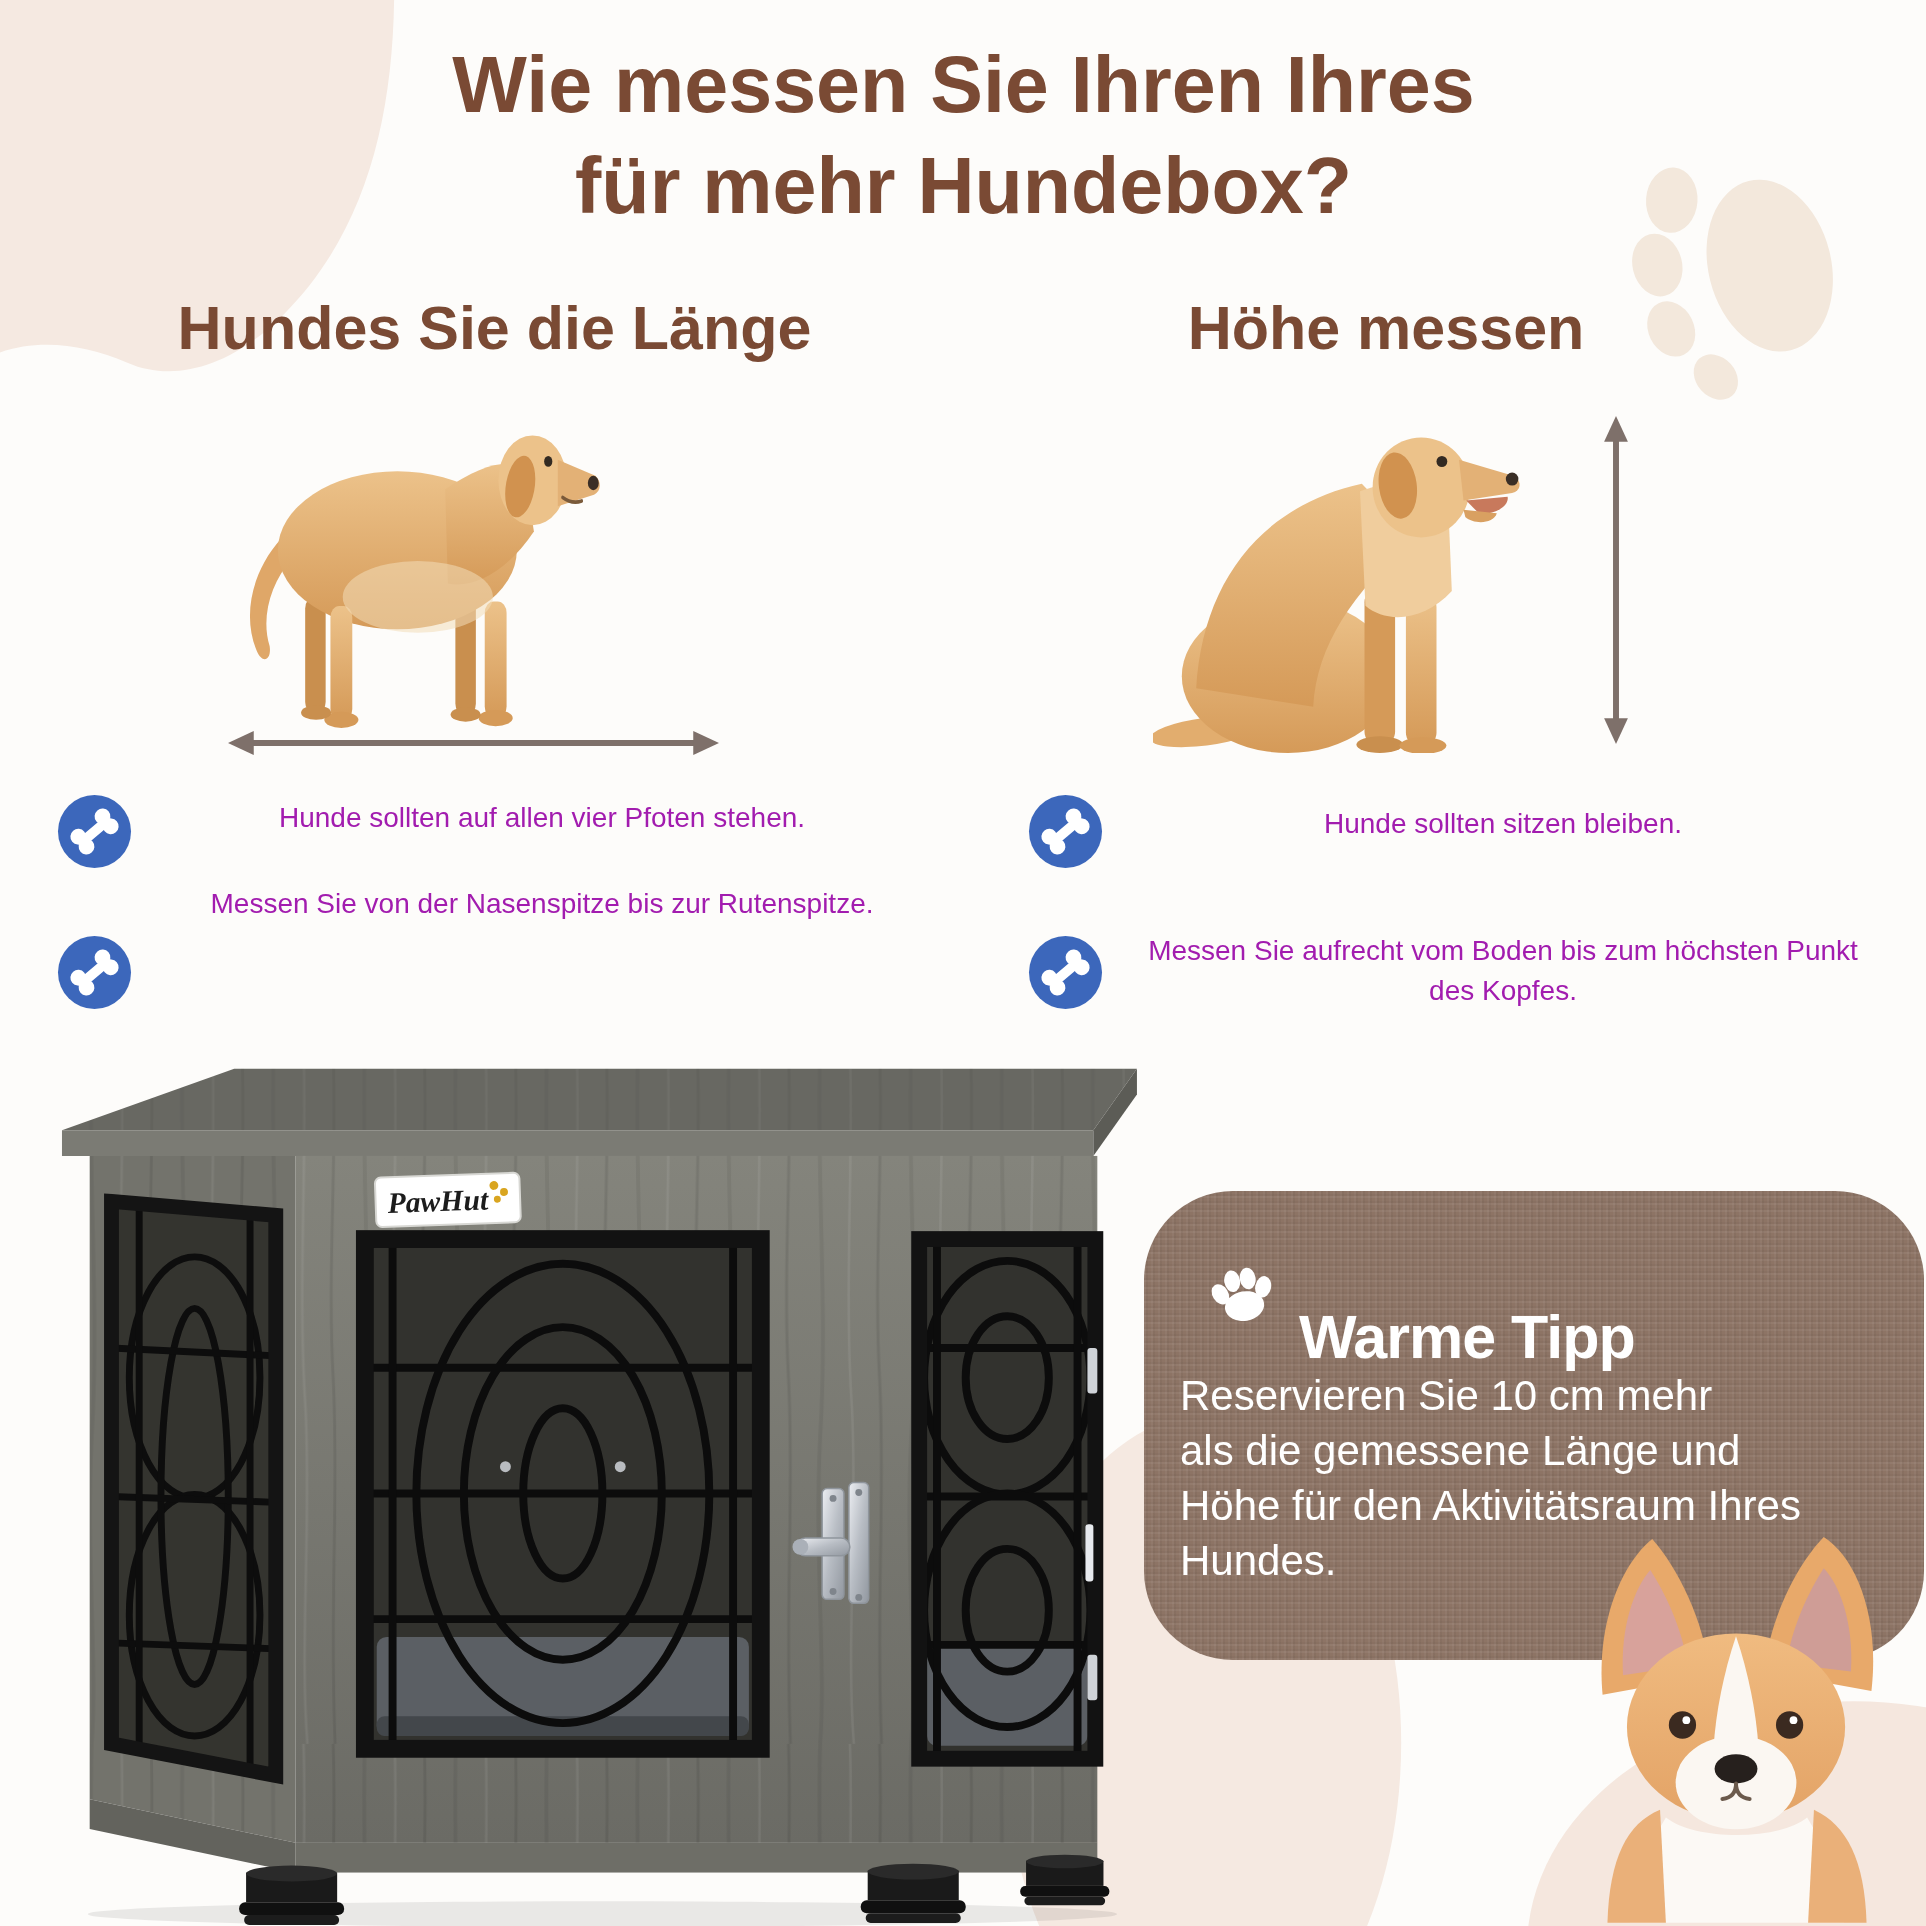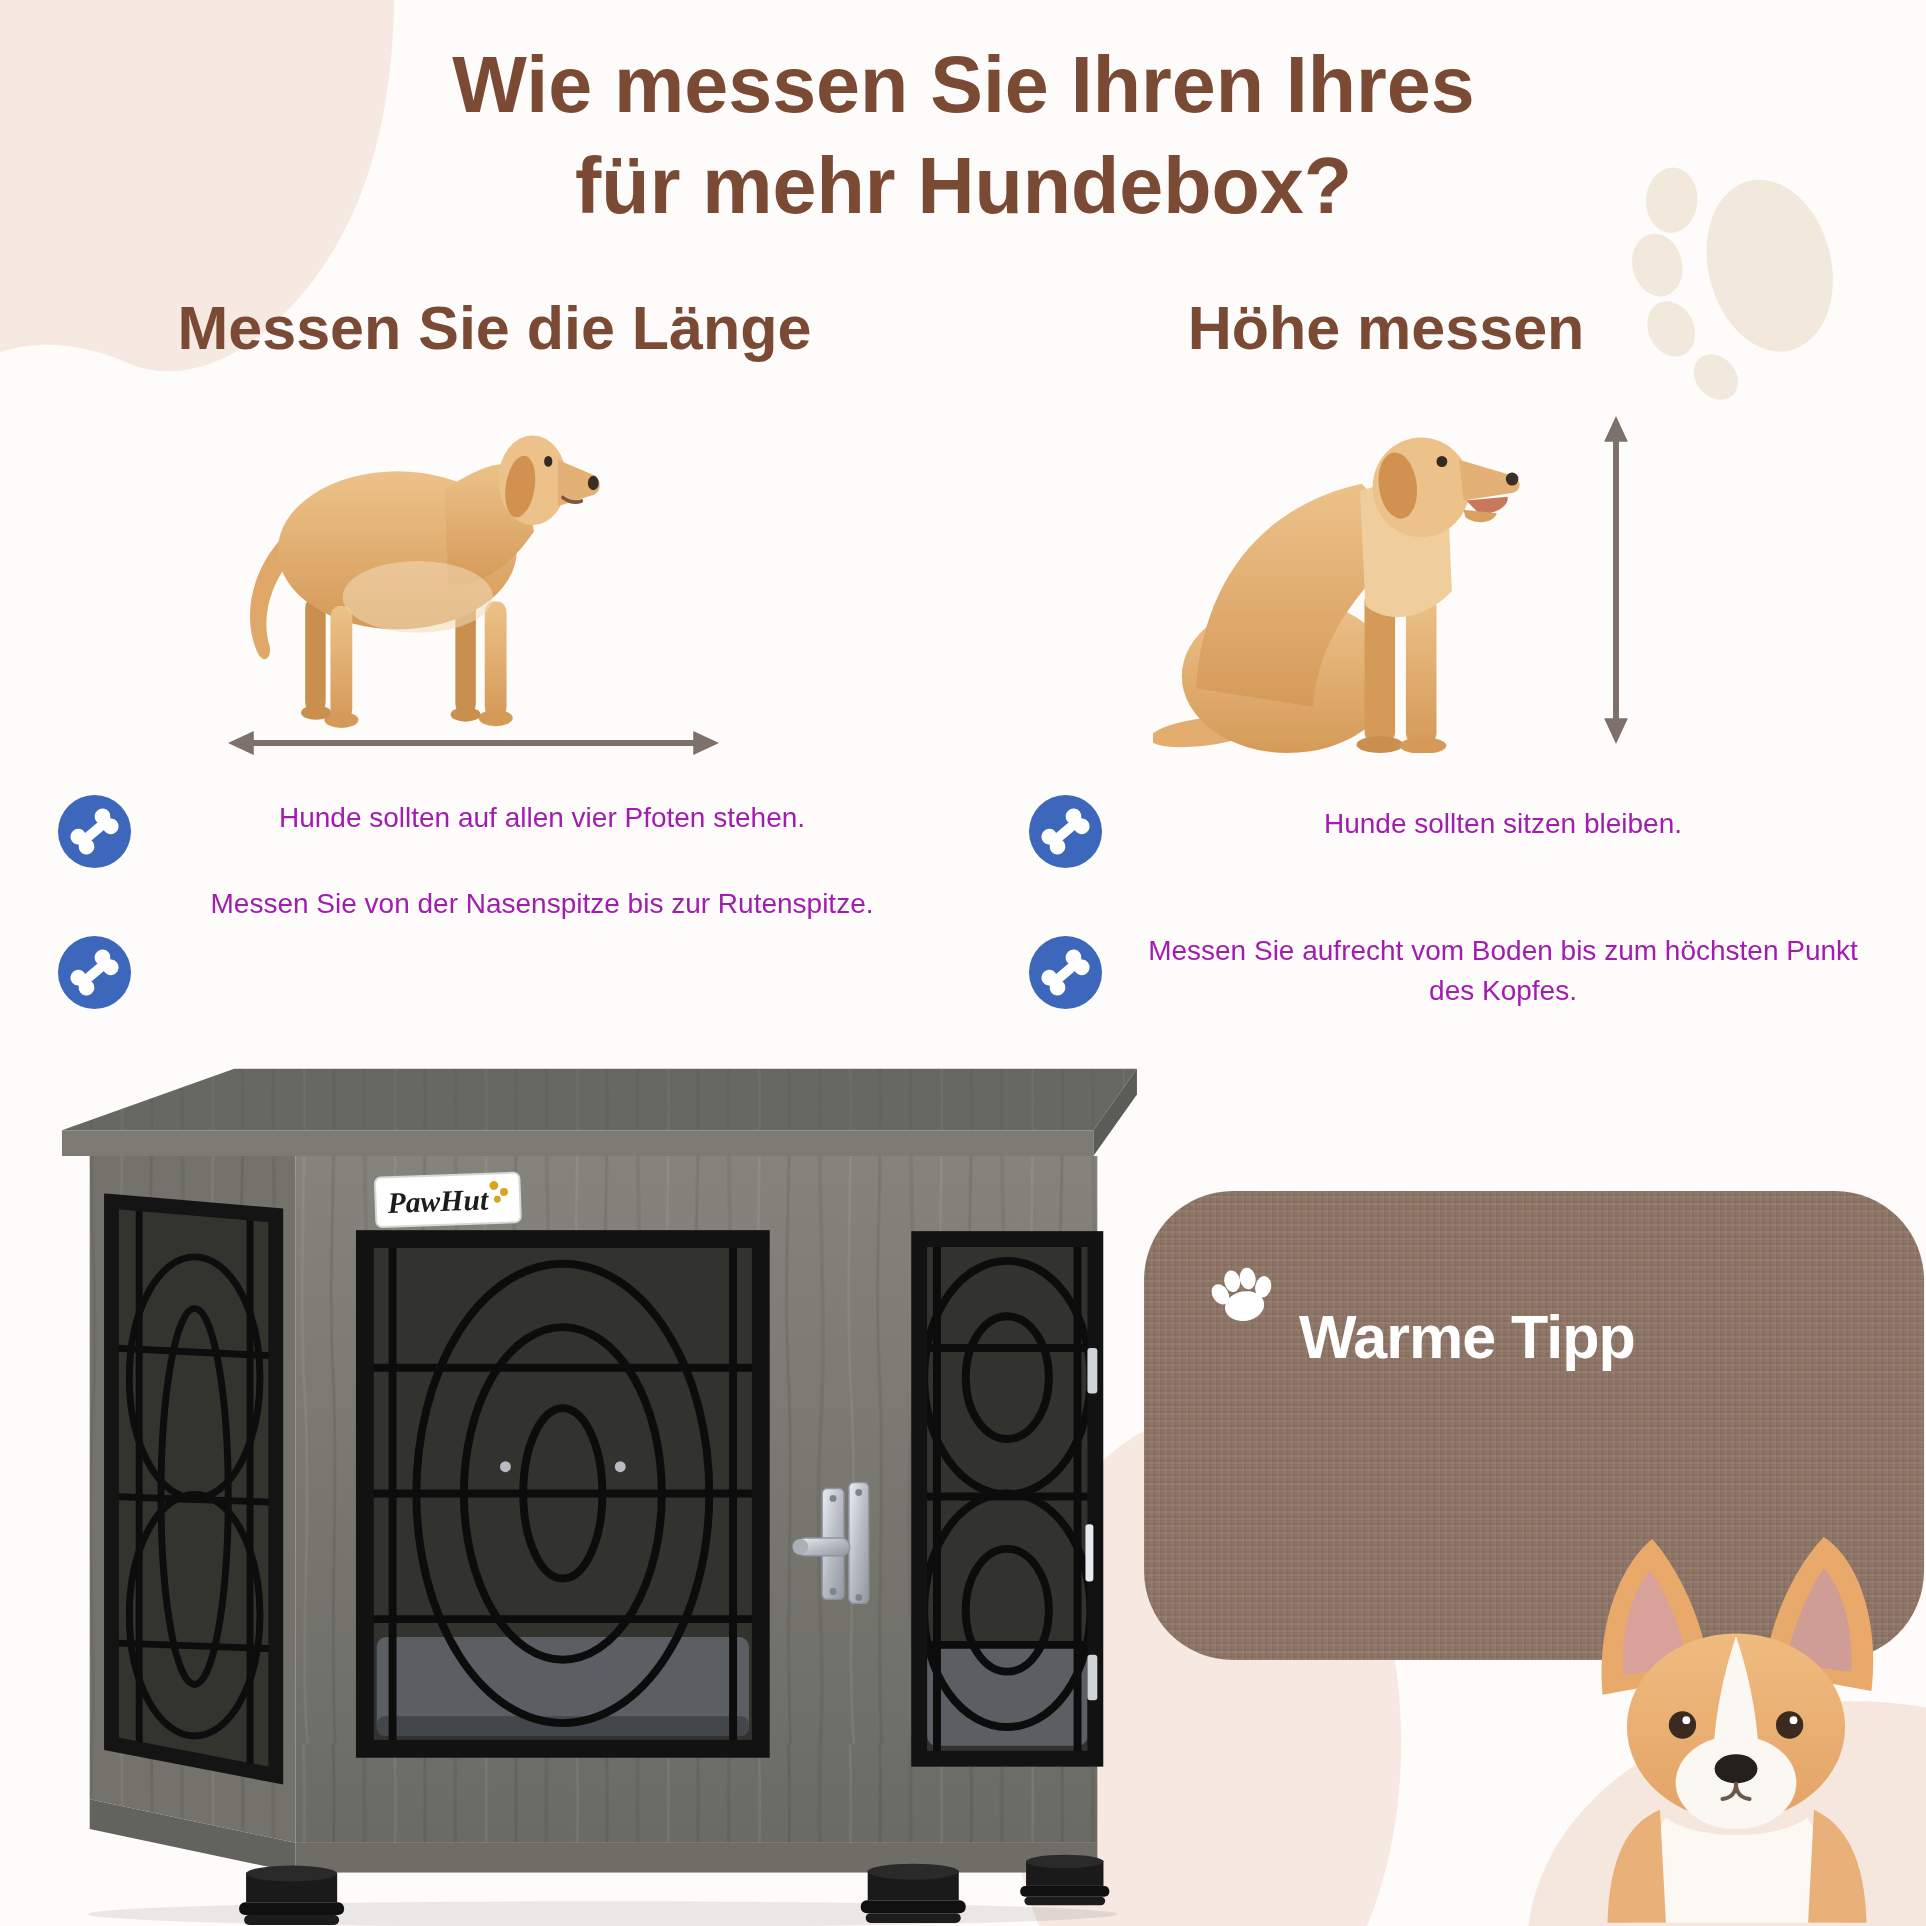--- a/index.html
+++ b/index.html
@@ -53,21 +53,21 @@
       <ellipse cx="-84" cy="38" rx="23" ry="29" transform="rotate(-12 -84 38)"></ellipse>
       <ellipse cx="-52" cy="96" rx="20" ry="25" transform="rotate(-28 -52 96)"></ellipse>
     </g>
   </svg>
 
   <div class="abs title">
     <div>Wie messen Sie Ihren Ihres</div>
     <div>für mehr Hundebox?</div>
   </div>
 
-  <div class="abs section-heading" style="left:59px;top:293px;width:871px;">Messen Sie die Länge</div>
+  <div class="abs section-heading" style="left:59px;top:293px;width:871px;">Hundes Sie die Länge</div>
   <div class="abs section-heading" style="left:1109px;top:293px;width:554px;">Höhe messen</div>
 
   <svg class="abs" style="left:213px;top:404px;" width="396" height="332" viewBox="0 0 580 370" preserveAspectRatio="none">
     <defs>
       <linearGradient id="gold1" x1="0" y1="0" x2="0" y2="1">
         <stop offset="0" stop-color="#ecc28a"></stop>
           <stop offset="1" stop-color="#d59a58"></stop>
       </linearGradient>
     </defs>
     <path d="M100,150 C58,185 42,235 64,275 C72,290 86,286 83,270 C70,238 84,200 116,172 Z" fill="#dfa768"></path>
@@ -306,20 +306,26 @@
   <svg class="abs" style="left:1204px;top:1255px;z-index:2;" width="77" height="71" viewBox="0 0 78 72">
     <g fill="#ffffff" transform="translate(39,40) rotate(-10)">
       <ellipse cx="0" cy="12" rx="20" ry="15"></ellipse>
       <ellipse cx="-22" cy="-4" rx="8" ry="11" transform="rotate(-22 -22 -4)"></ellipse>
       <ellipse cx="-8" cy="-15" rx="8" ry="11"></ellipse>
       <ellipse cx="8" cy="-15" rx="8" ry="11"></ellipse>
       <ellipse cx="22" cy="-4" rx="8" ry="11" transform="rotate(22 22 -4)"></ellipse>
     </g>
   </svg>
   <div class="abs tip-heading z2">Warme Tipp</div>
+  <div class="abs z2" style="left:1180px;top:1368px;width:713px;">
+    <div class="tip-line">Reservieren Sie 10 cm mehr</div>
+    <div class="tip-line">als die gemessene Länge und</div>
+    <div class="tip-line">Höhe für den Aktivitätsraum Ihres</div>
+    <div class="tip-line">Hundes.</div>
+  </div>
 
   <svg class="abs z3" style="left:1549px;top:1523px;" width="376" height="404" viewBox="0 0 386 406">
     <defs>
       <linearGradient id="corgiGrad" x1="0" y1="0" x2="0" y2="1">
         <stop offset="0" stop-color="#f0bb80"></stop>
           <stop offset="1" stop-color="#e3a366"></stop>
       </linearGradient>
     </defs>
     <path d="M55,172 C48,96 76,36 106,12 C131,40 160,96 165,152 Z" fill="#e8a96a"></path>
     <path d="M76,152 C73,102 88,62 104,44 C119,67 138,107 142,142 Z" fill="#d8a29b"></path>

